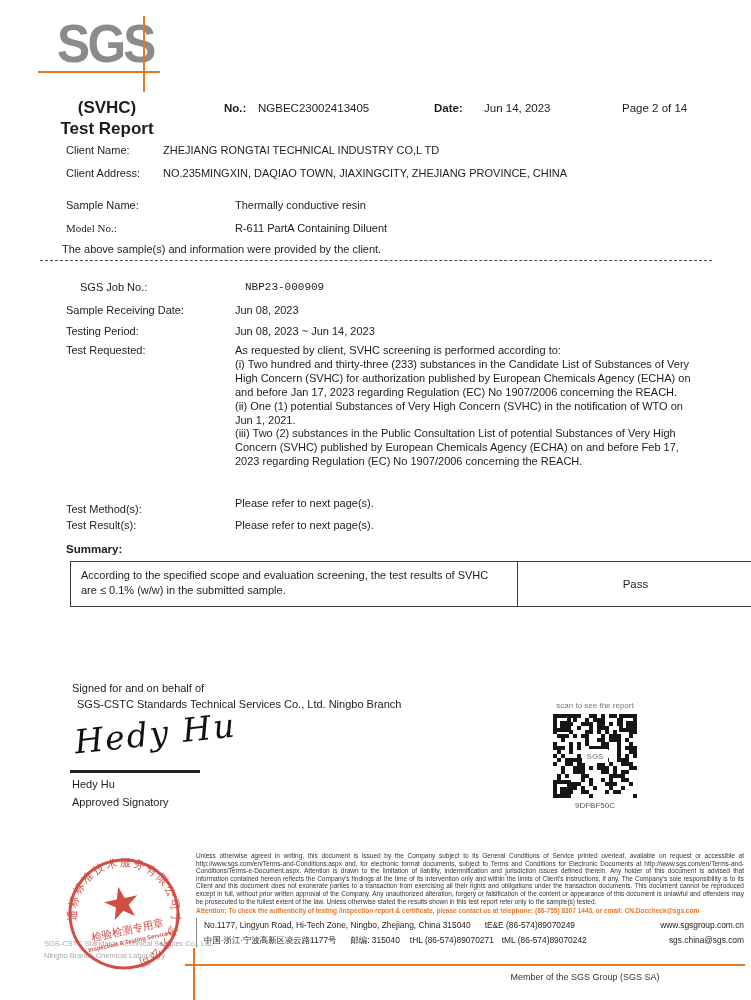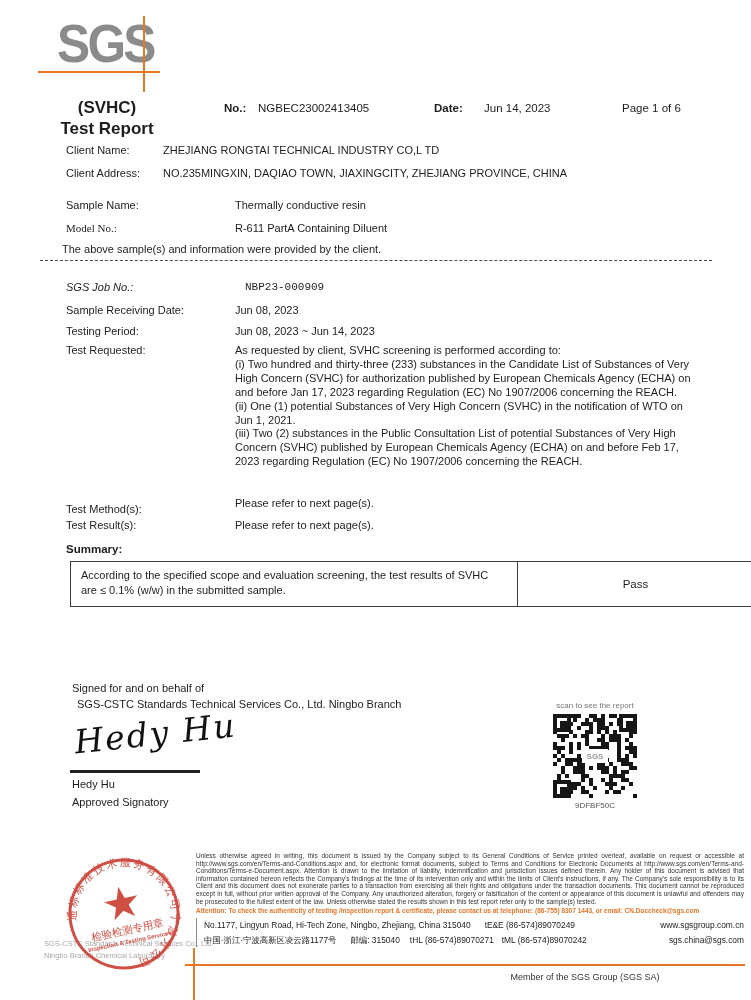--- a/index.html
+++ b/index.html
@@ -84,35 +84,35 @@
   <div class="abs logo-vline"></div>
 
   <div class="abs title">
     <div>(SVHC)</div>
     <div>Test Report</div>
   </div>
   <div class="abs hdr-lbl no-lbl">No.:</div>
   <div class="abs hdr-val no-val">NGBEC23002413405</div>
   <div class="abs hdr-lbl date-lbl">Date:</div>
   <div class="abs hdr-val date-val">Jun 14, 2023</div>
-  <div class="abs page-num">Page 1 of 6</div>
+  <div class="abs page-num">Page 2 of 14</div>
 
   <div class="abs lbl" style="left:66px; top:144px;">Client Name:</div>
   <div class="abs val" style="left:163px; top:144px;">ZHEJIANG RONGTAI TECHNICAL INDUSTRY CO,L TD</div>
   <div class="abs lbl" style="left:66px; top:167px;">Client Address:</div>
   <div class="abs val" style="left:163px; top:167px;">NO.235MINGXIN, DAQIAO TOWN, JIAXINGCITY, ZHEJIANG PROVINCE, CHINA</div>
 
   <div class="abs lbl" style="left:66px; top:199px;">Sample Name:</div>
   <div class="abs val" style="left:235px; top:199px;">Thermally conductive resin</div>
   <div class="abs lbl" style="left:66px; top:222px;font-family:Liberation Serif, serif;">Model No.:</div>
   <div class="abs val" style="left:235px; top:222px;">R-611 PartA Containing Diluent</div>
   <div class="abs val" style="left:62px; top:243px;">The above sample(s) and information were provided by the client.</div>
   <div class="abs dashed"></div>
 
-  <div class="abs lbl" style="left:66px; top:281px;font-style:italic;">SGS Job No.:</div>
+  <div class="abs lbl" style="left:80px; top:281px;">SGS Job No.:</div>
   <div class="abs val" style="left:245px; top:281px;font-family:Liberation Mono, monospace;">NBP23-000909</div>
   <div class="abs lbl" style="left:66px; top:304px;">Sample Receiving Date:</div>
   <div class="abs val" style="left:235px; top:304px;">Jun 08, 2023</div>
   <div class="abs lbl" style="left:66px; top:325px;">Testing Period:</div>
   <div class="abs val" style="left:235px; top:325px;">Jun 08, 2023 ~ Jun 14, 2023</div>
 
   <div class="abs lbl" style="left:66px; top:344px;">Test Requested:</div>
   <div class="abs tr-block">
     <div>As requested by client, SVHC screening is performed according to:</div>
     <div>(i) Two hundred and thirty-three (233) substances in the Candidate List of Substances of Very High Concern (SVHC) for authorization published by European Chemicals Agency (ECHA) on and before Jan 17, 2023 regarding Regulation (EC) No 1907/2006 concerning the REACH.</div>

